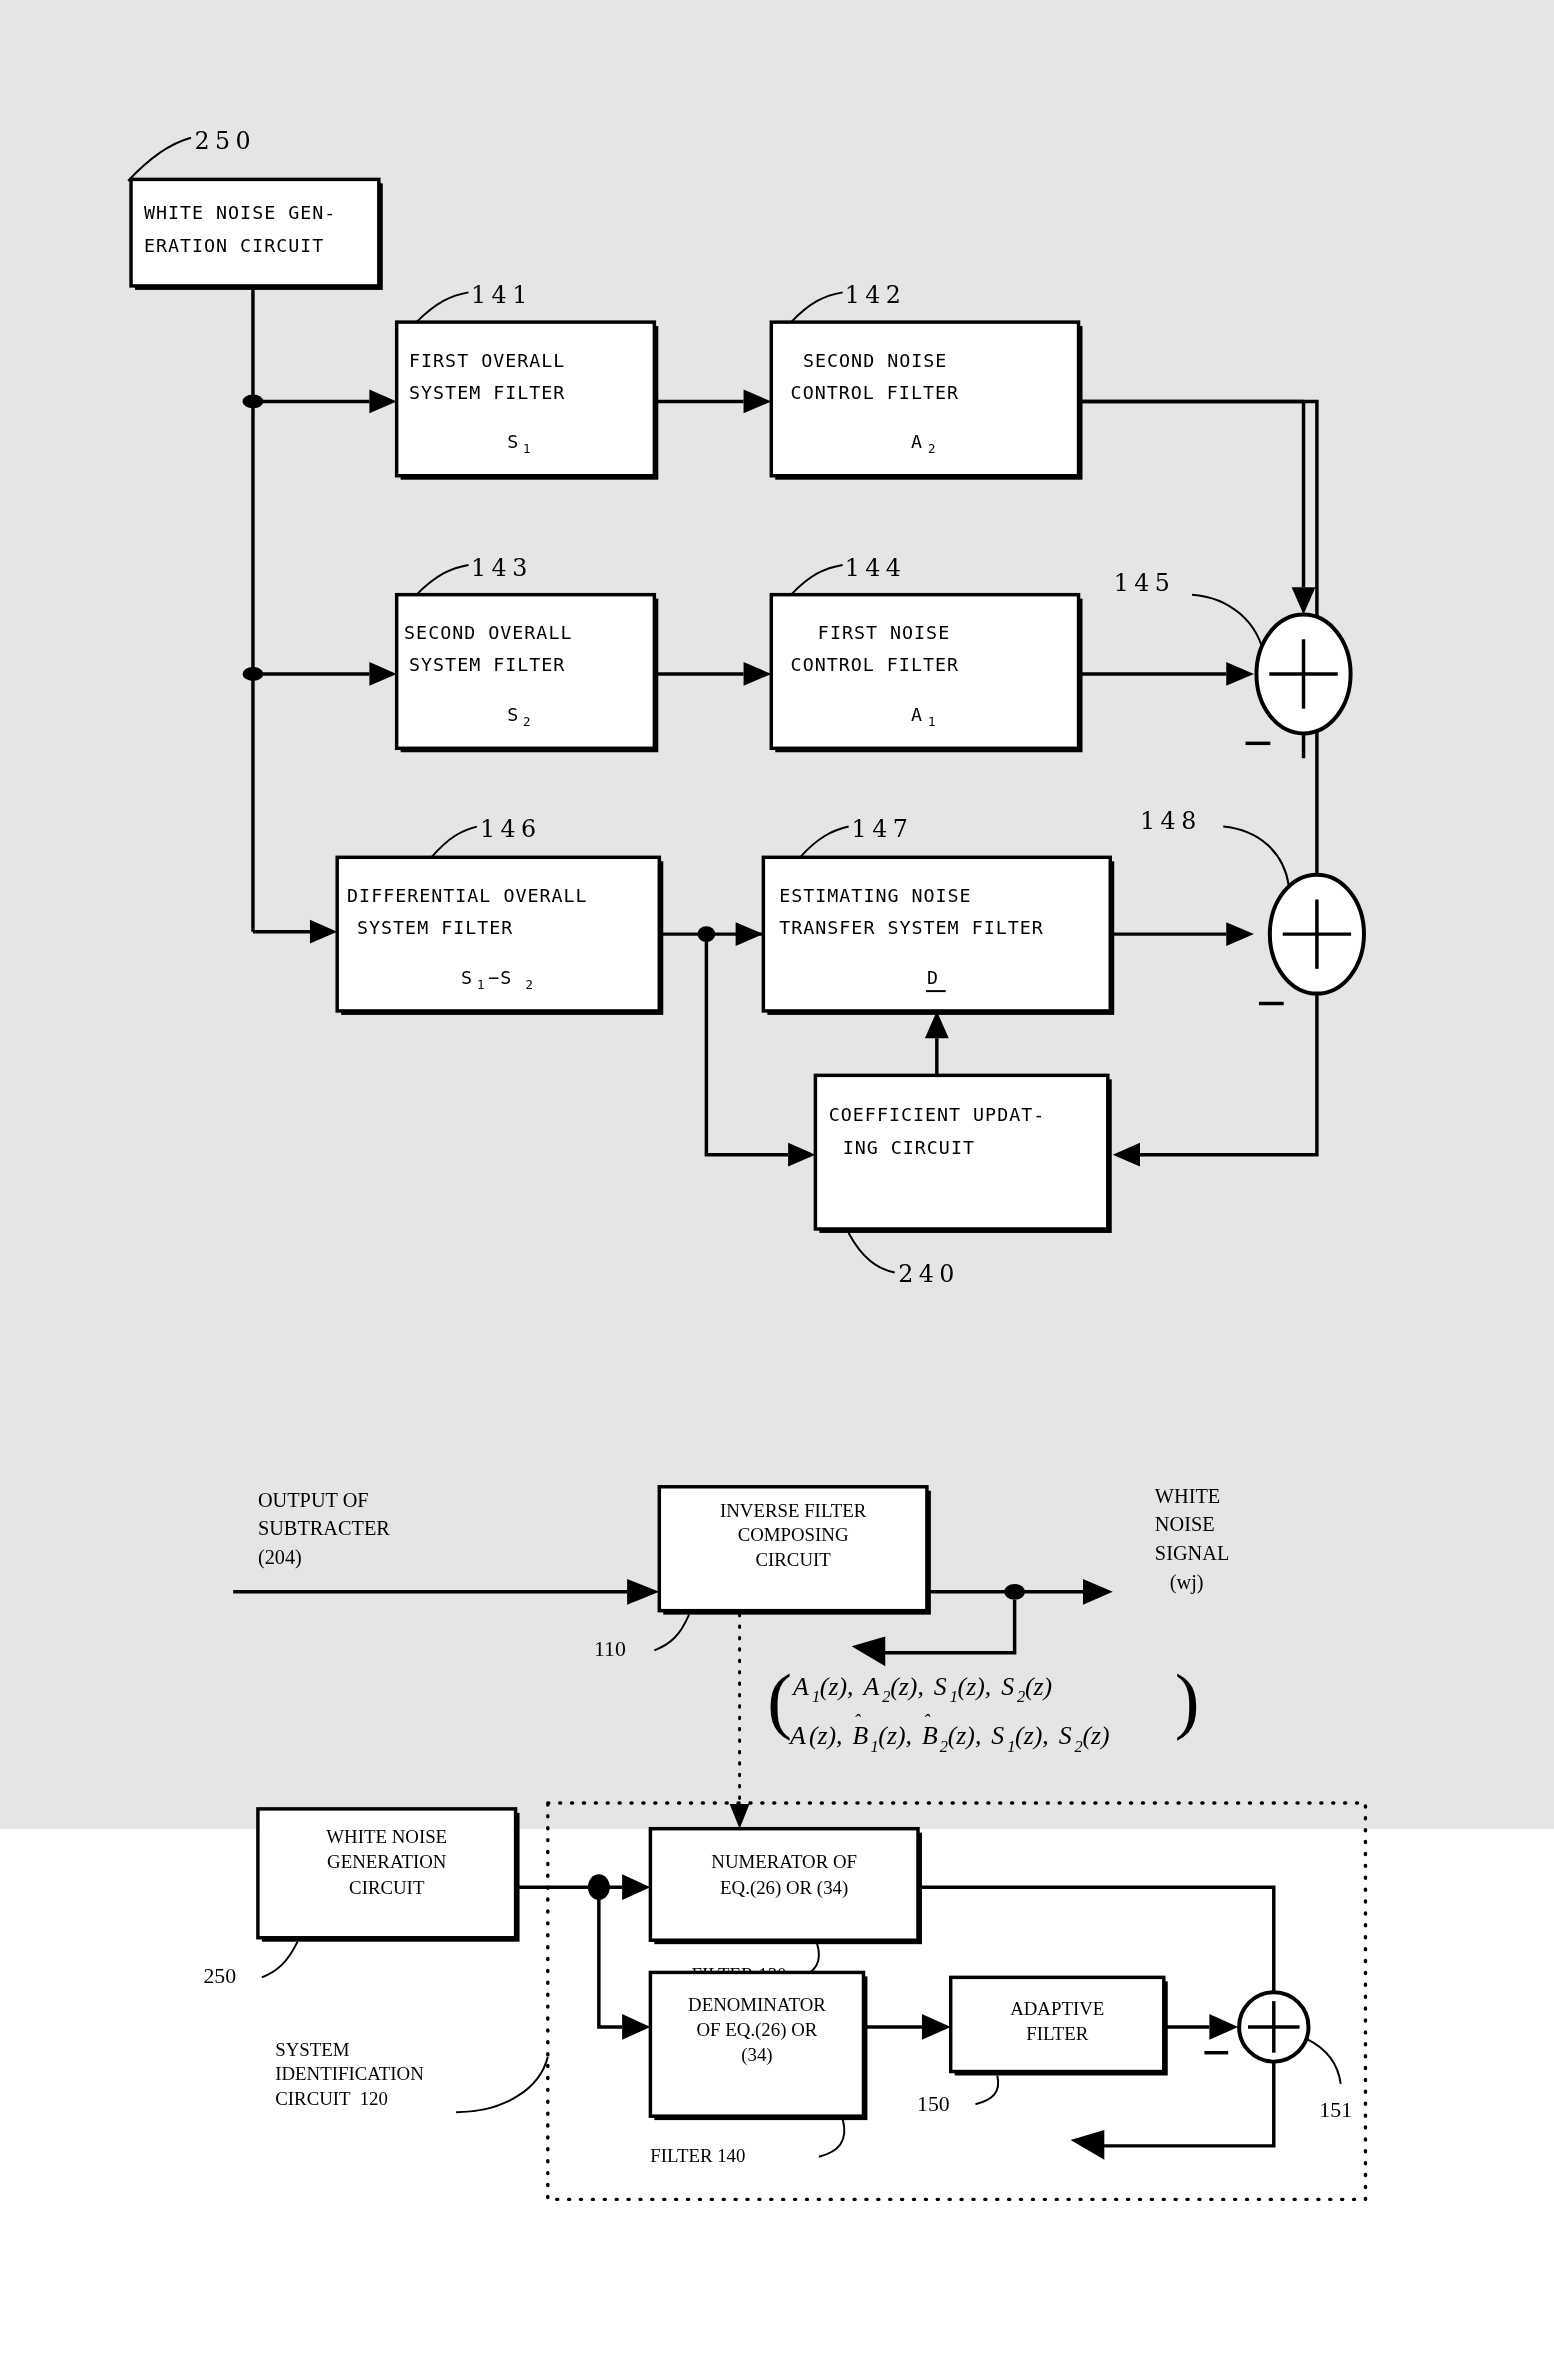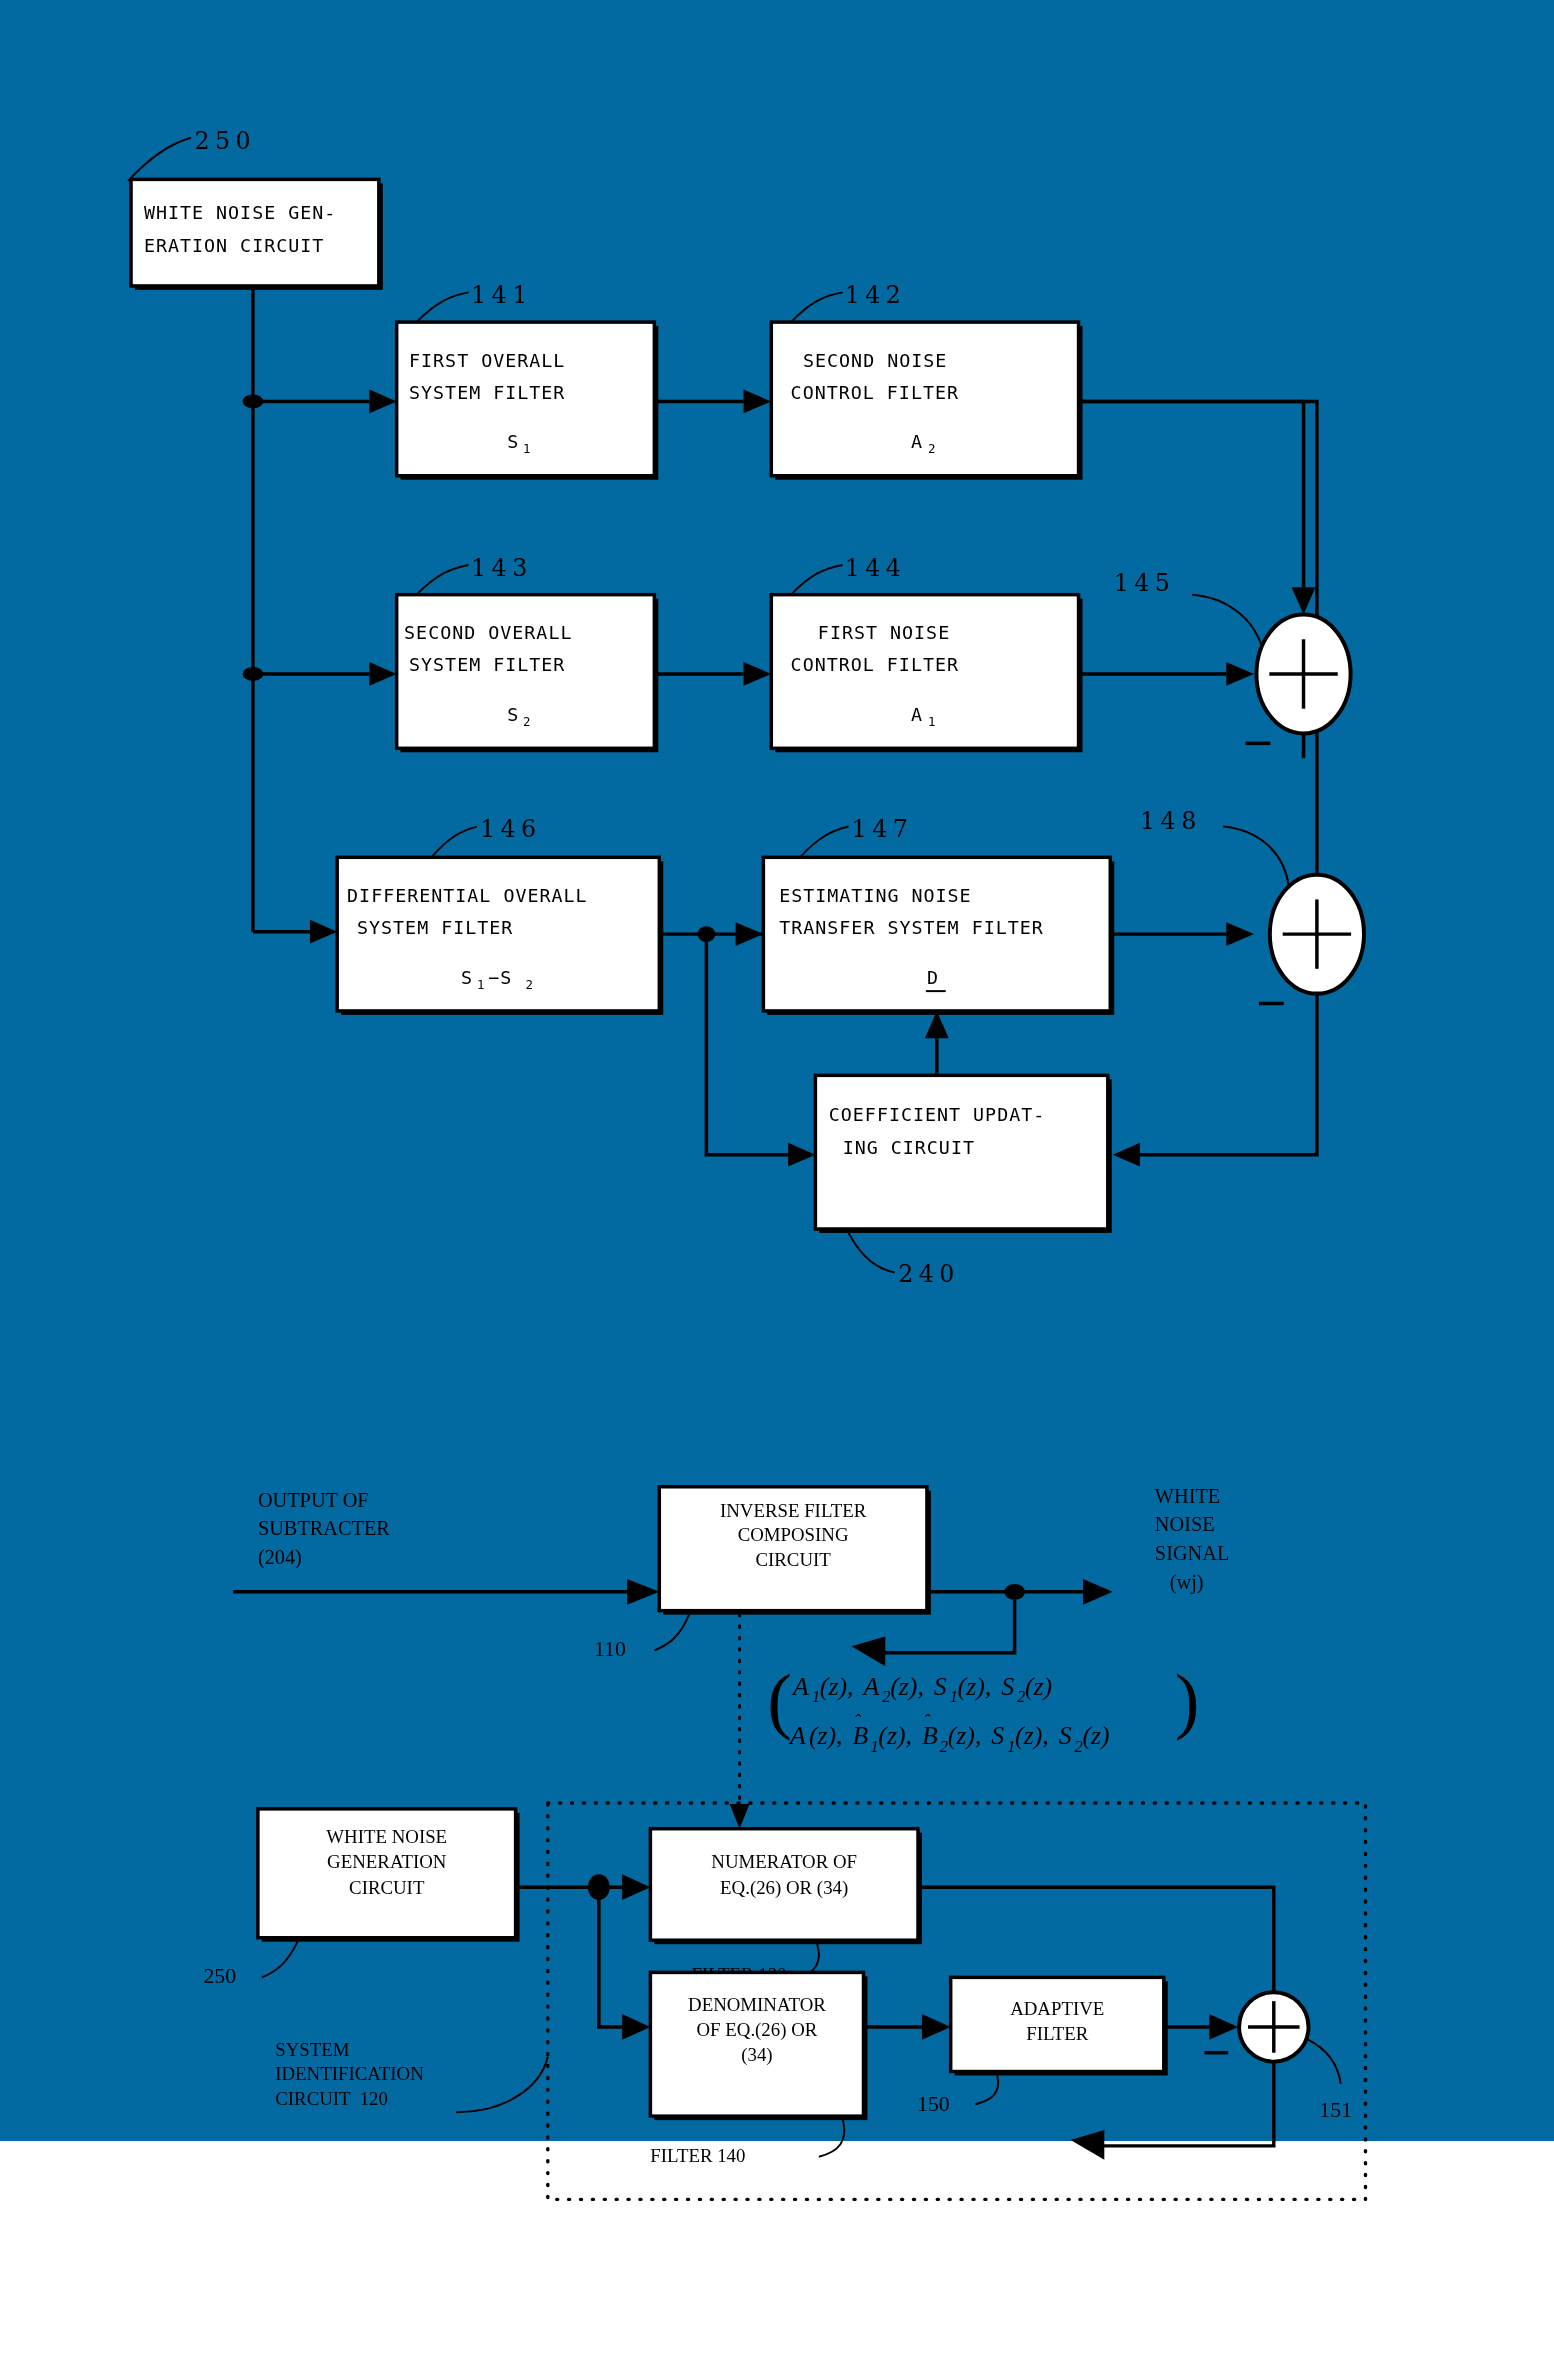--- a/index.html
+++ b/index.html
@@ -1,19 +1,19 @@
 <!DOCTYPE html>
 <html style="font-size:8px"><head>
 <meta charset="utf-8">
 <title>Patent Block Diagram</title>
 <style>
   html,body{margin:0;padding:0;background:#ffffff;}
   body{width:1554px;height:2377px;overflow:hidden;
        font-family:"Liberation Serif", serif;}
-  #sheet{position:relative;width:1554px;height:2141px;background:#0369a1;}
+  #sheet{position:relative;width:1554px;height:1829px;background:#e5e5e5;}
   svg{position:absolute;left:0;top:0;}
   .blk{fill:#ffffff;stroke:#000000;stroke-width:7;}
   .blk-shadow{fill:#000000;}
   .wire{stroke:#000000;stroke-width:7;fill:none;}
   .wire-thin{stroke:#000000;stroke-width:4;fill:none;}
   .lead{stroke:#000000;stroke-width:4;fill:none;}
   .dotbox{fill:none;stroke:#000000;stroke-width:7;stroke-dasharray:2 22;stroke-linecap:round;}
   .dotline{fill:none;stroke:#000000;stroke-width:6;stroke-dasharray:3 20;stroke-linecap:round;}
   .node{fill:#000000;}
   .sumshape{fill:#ffffff;stroke:#000000;stroke-width:8;}

